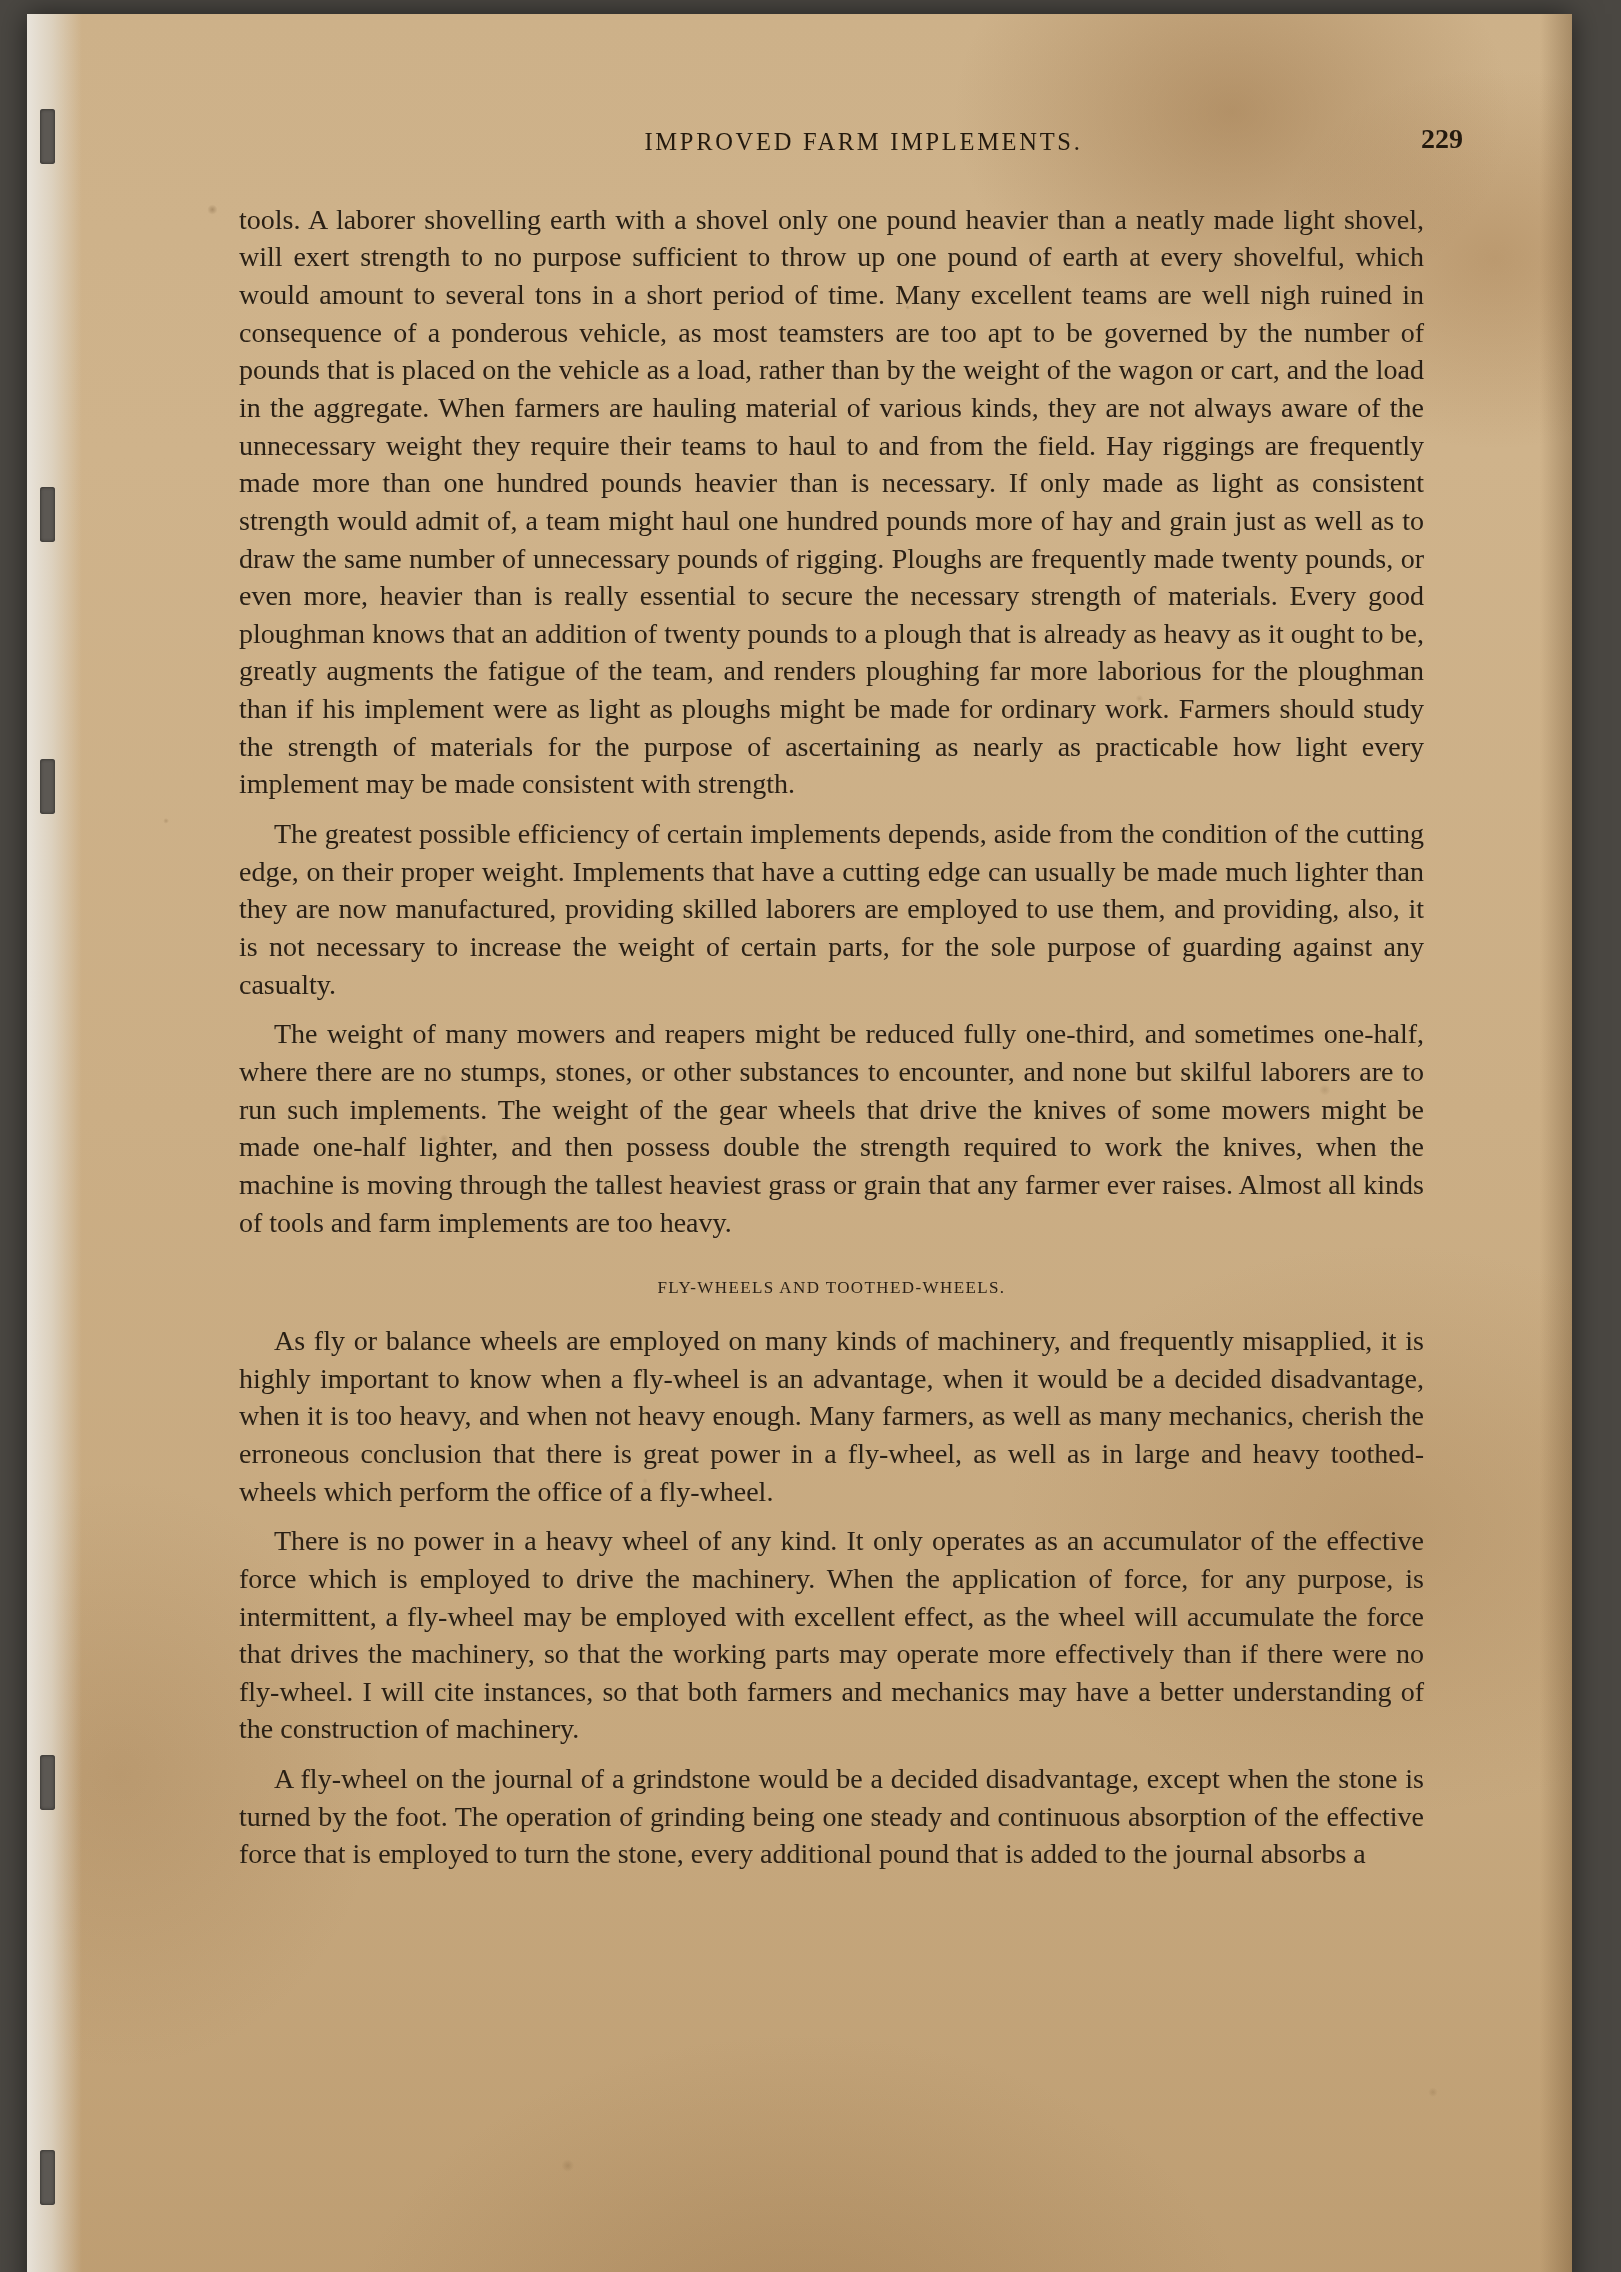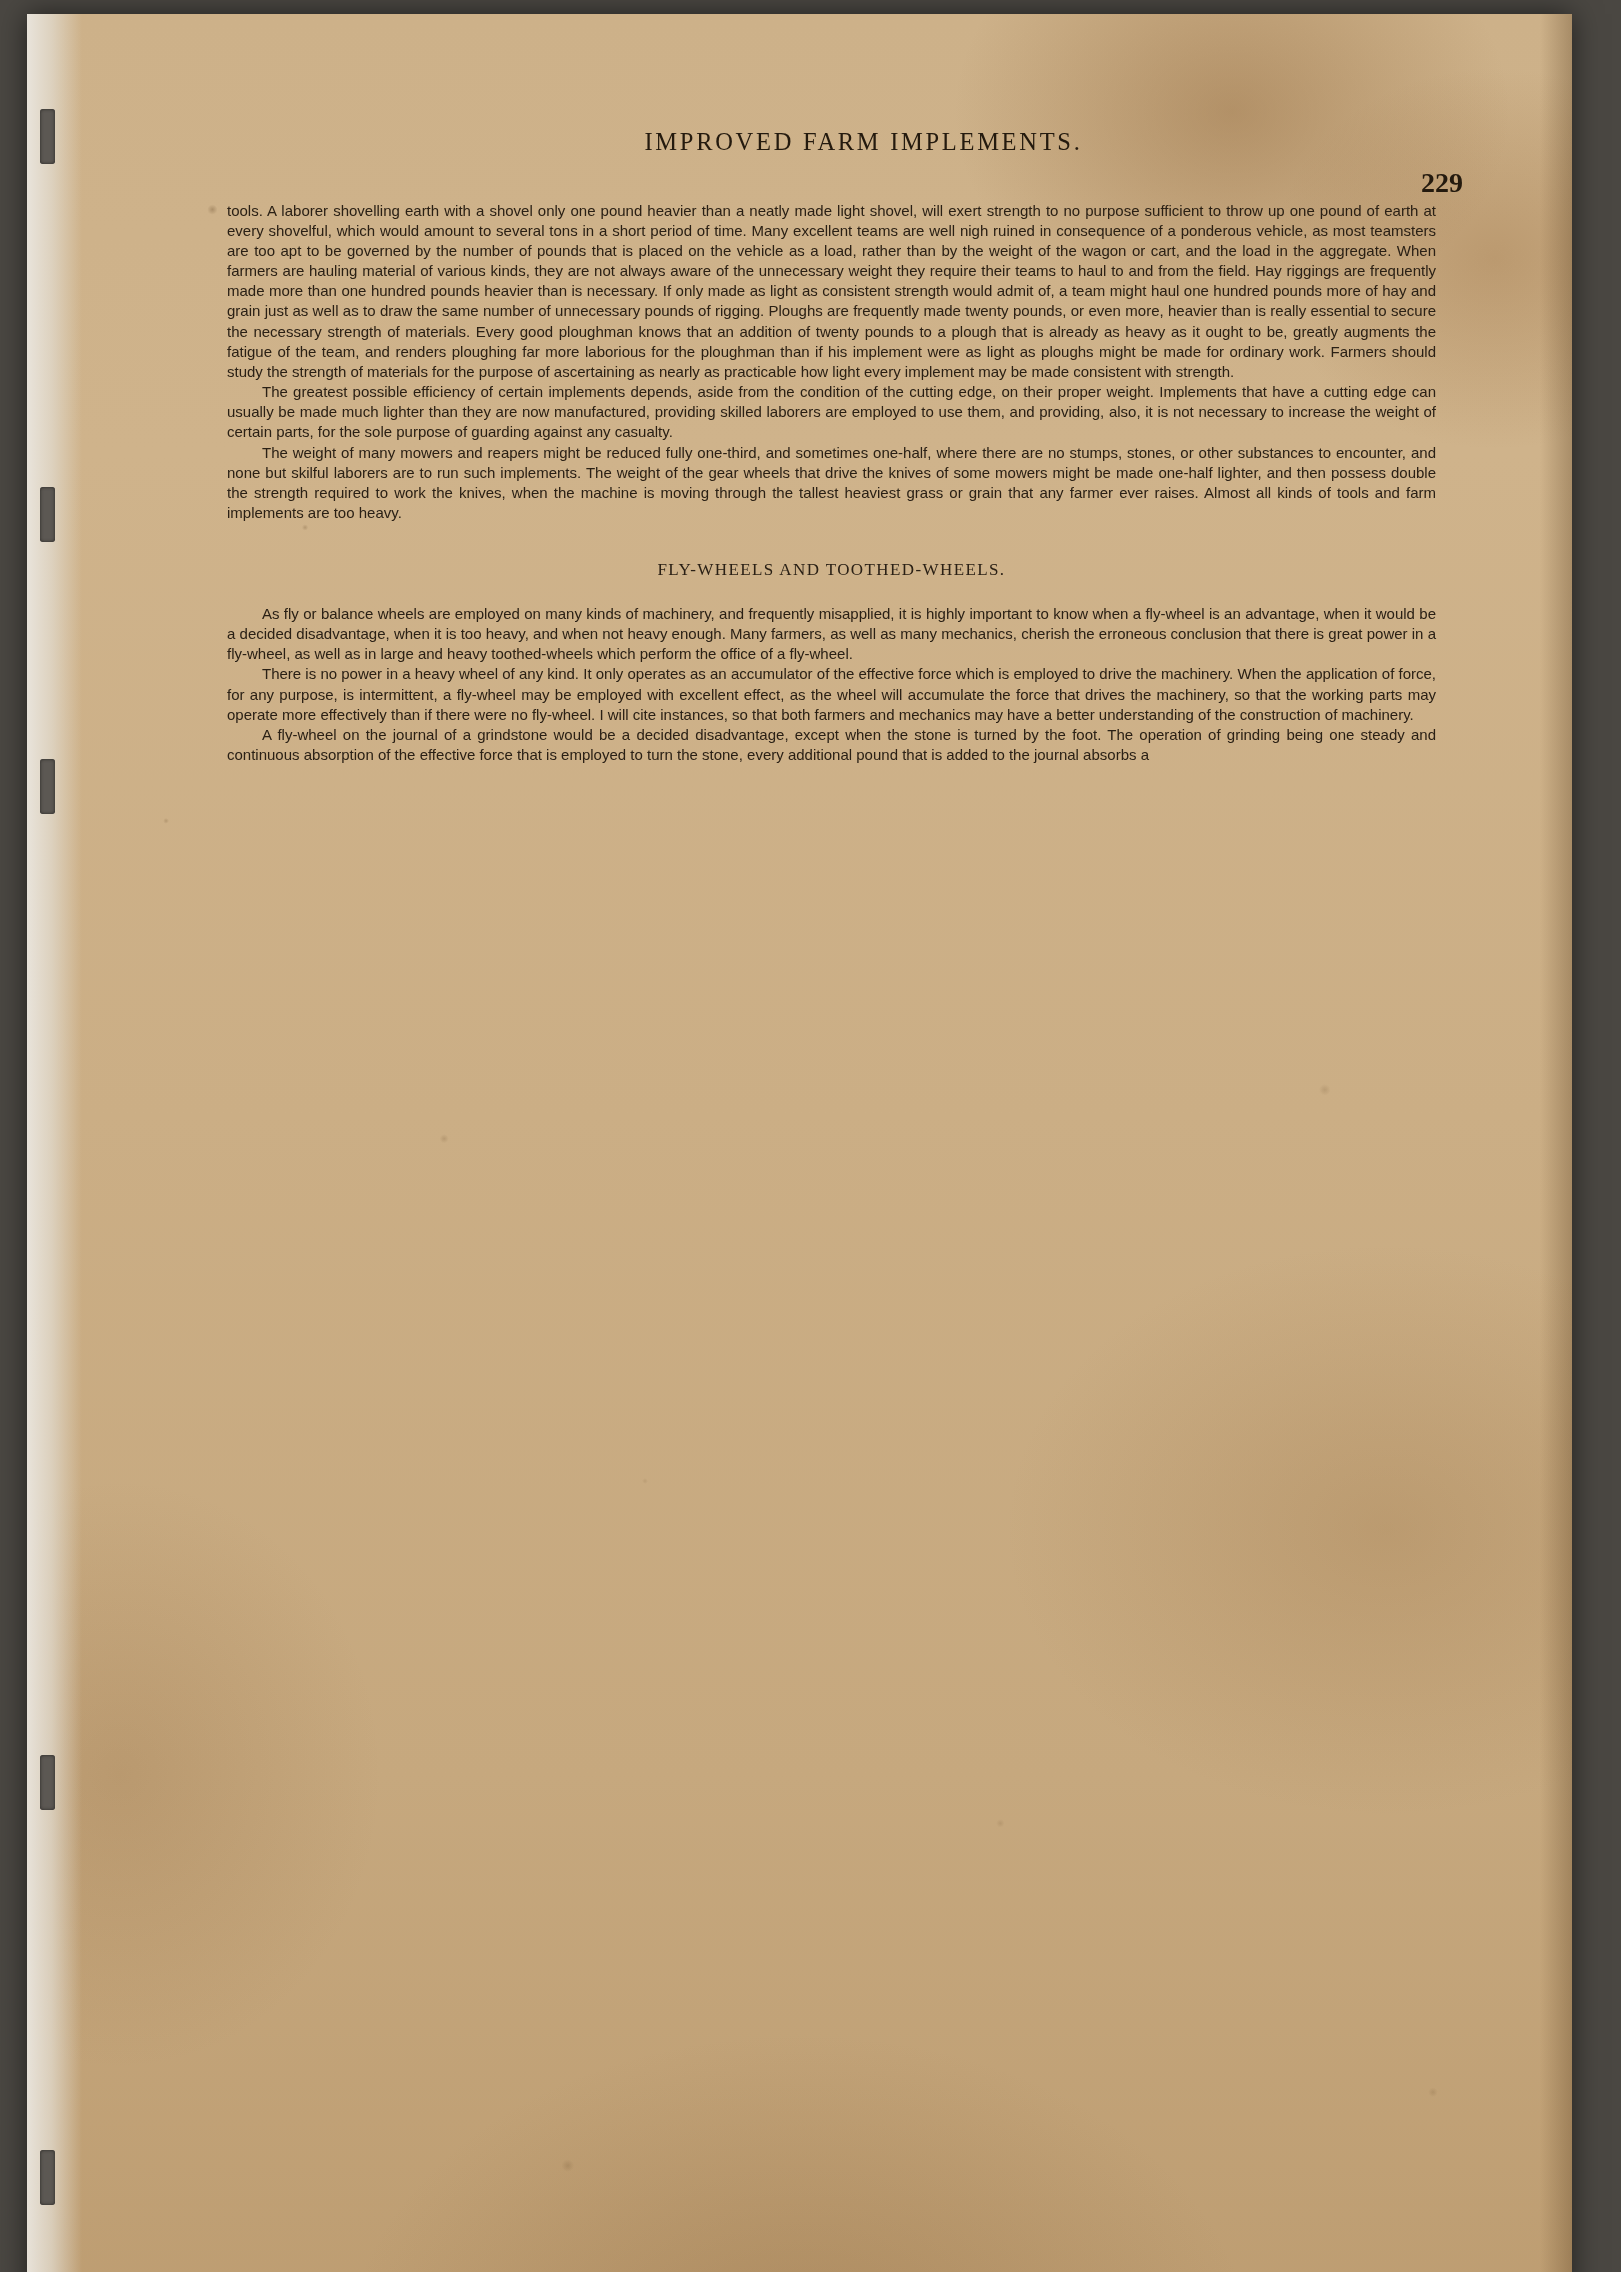--- a/index.html
+++ b/index.html
@@ -100,29 +100,28 @@
     text-align: right;
   }
   .page-number {
     position: absolute;
     right: -27px;
     top: -4.5px;
     font-family: "Liberation Serif", serif;
     font-size: 28px;
     font-weight: bold;
     color: #241a0e;
-    margin-top: 44px;
   }
 
   p.body {
-    font-family: Liberation Sans, sans-serif;
-    font-size: 15px;
+    font-family: Liberation Serif, serif;
+    font-size: 28px;
     line-height: 1.345;
     color: #2a2015;
-    margin: 0;
+    margin: 12px;
     text-align: justify;
     text-justify: inter-word;
     text-indent: 0;
   }
   p.body.indent { text-indent: 35px; }
 
   h2.section {
     font-family: "Liberation Serif", serif;
     font-size: 18px;
     letter-spacing: 1.6px;

